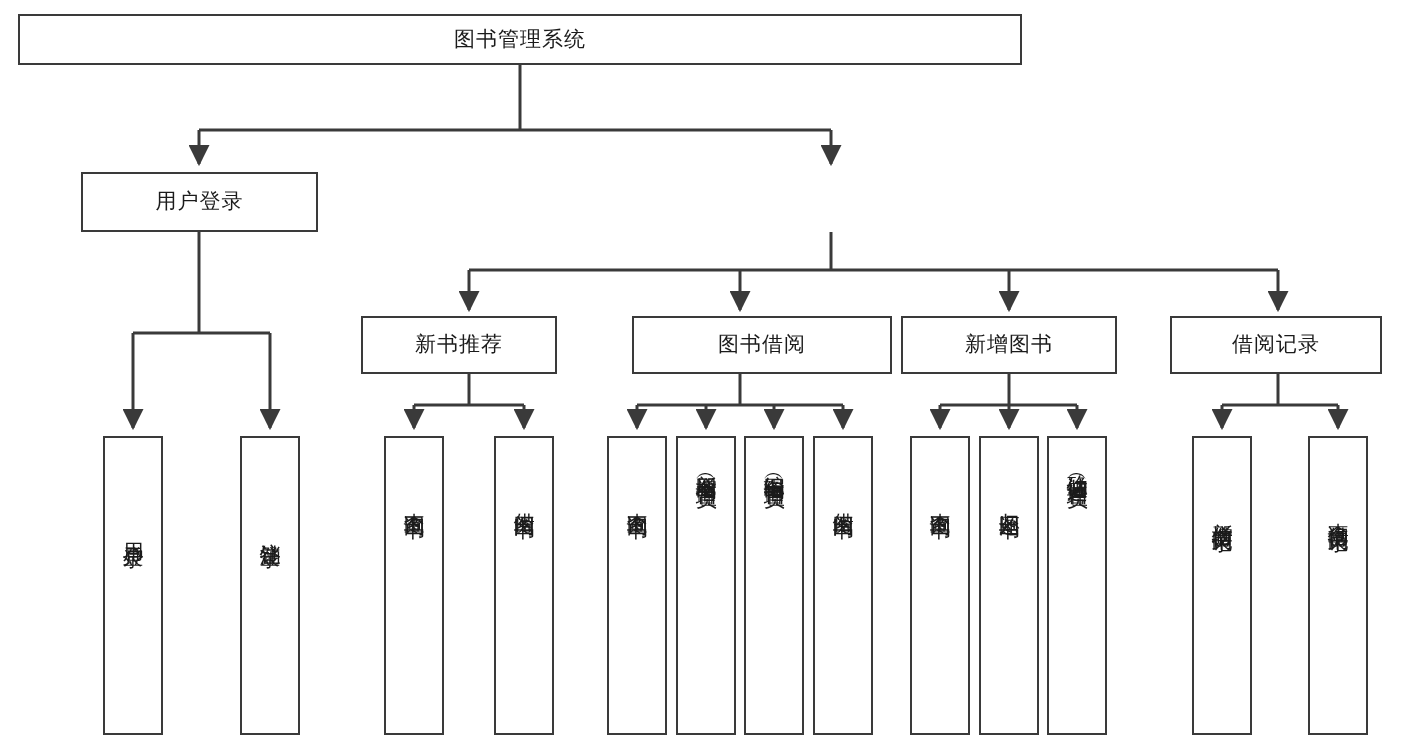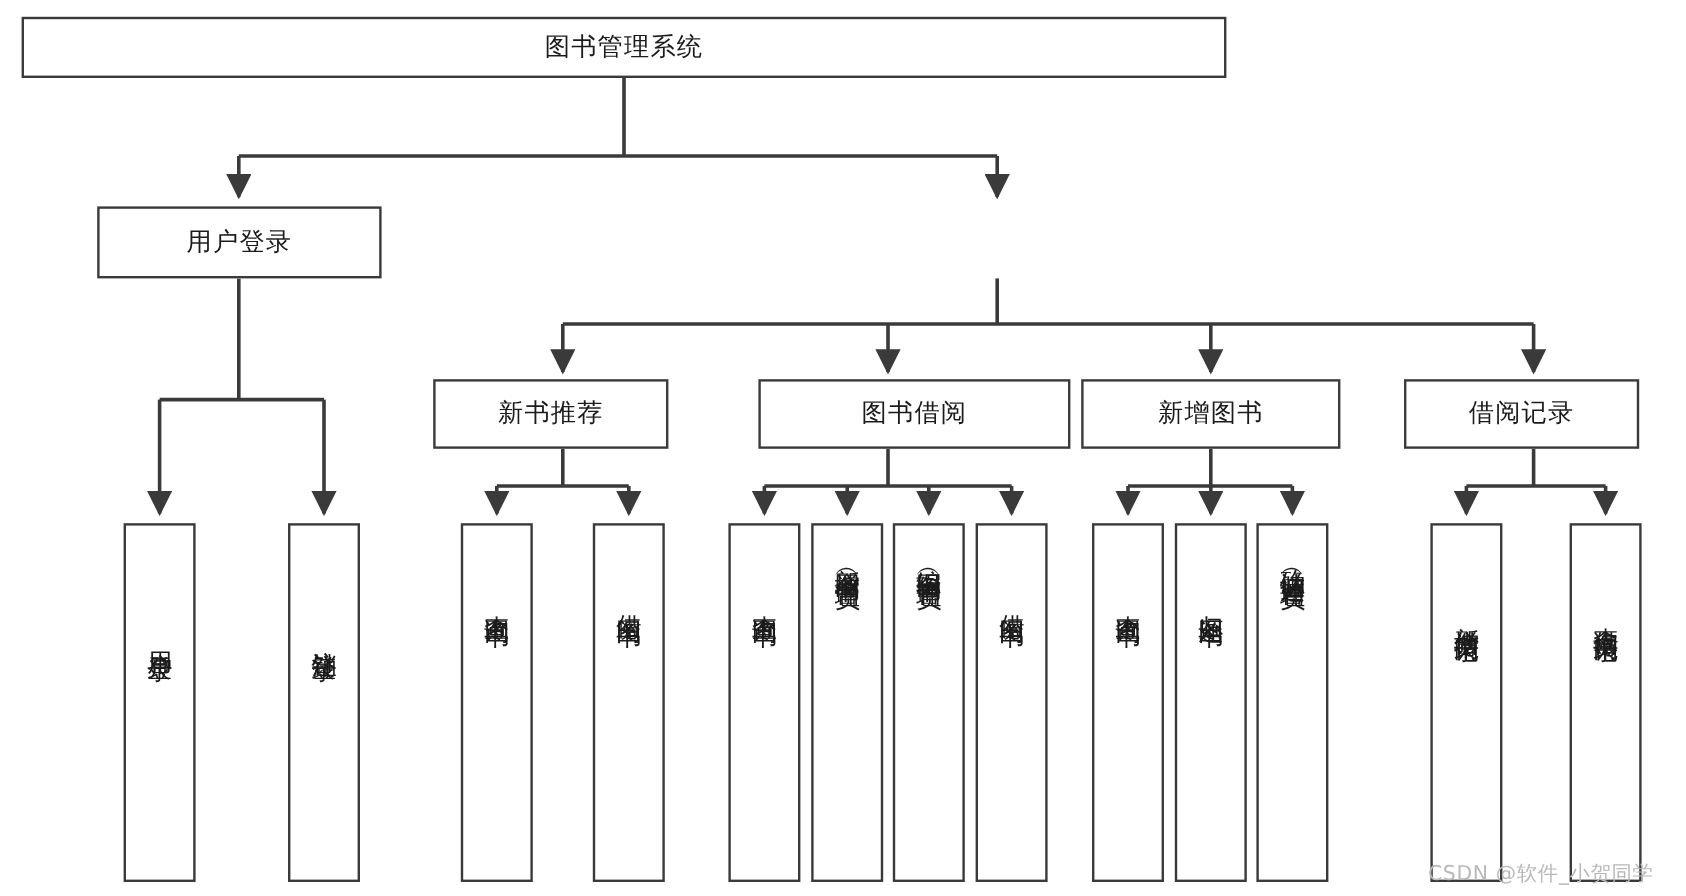--- a/index.html
+++ b/index.html
@@ -143,21 +143,21 @@
 
   <div class="node h" style="left:361px; top:316px; width:196px; height:58px;">
     <span class="label">新书推荐</span>
   </div>
   <div class="node h" style="left:632px; top:316px; width:260px; height:58px;">
     <span class="label">图书借阅</span>
   </div>
   <div class="node h" style="left:901px; top:316px; width:216px; height:58px;">
     <span class="label">新增图书</span>
   </div>
-  <div class="node h" style="left:1170px; top:316px; width:196px; height:58px;">
+  <div class="node h" style="left:1170px; top:316px; width:212px; height:58px;">
     <span class="label">借阅记录</span>
   </div>
 
   <div class="node v mid" style="left:103px; top:436px; width:60px; height:299px;">
     <span class="label">用户登录</span>
   </div>
   <div class="node v mid" style="left:240px; top:436px; width:60px; height:299px;">
     <span class="label">注销登录</span>
   </div>
 
@@ -191,15 +191,14 @@
     <span class="label">确认归还（管理员）</span>
   </div>
 
   <div class="node v tall2" style="left:1192px; top:436px; width:60px; height:299px;">
     <span class="label">新增借阅记录</span>
   </div>
   <div class="node v tall2" style="left:1308px; top:436px; width:60px; height:299px;">
     <span class="label">查询借阅记录</span>
   </div>
 
-  <div class="watermark" style="left:1190px; top:716px;">CSDN @软件_小贺同学</div>
 
 </div>
 
 </body></html>

